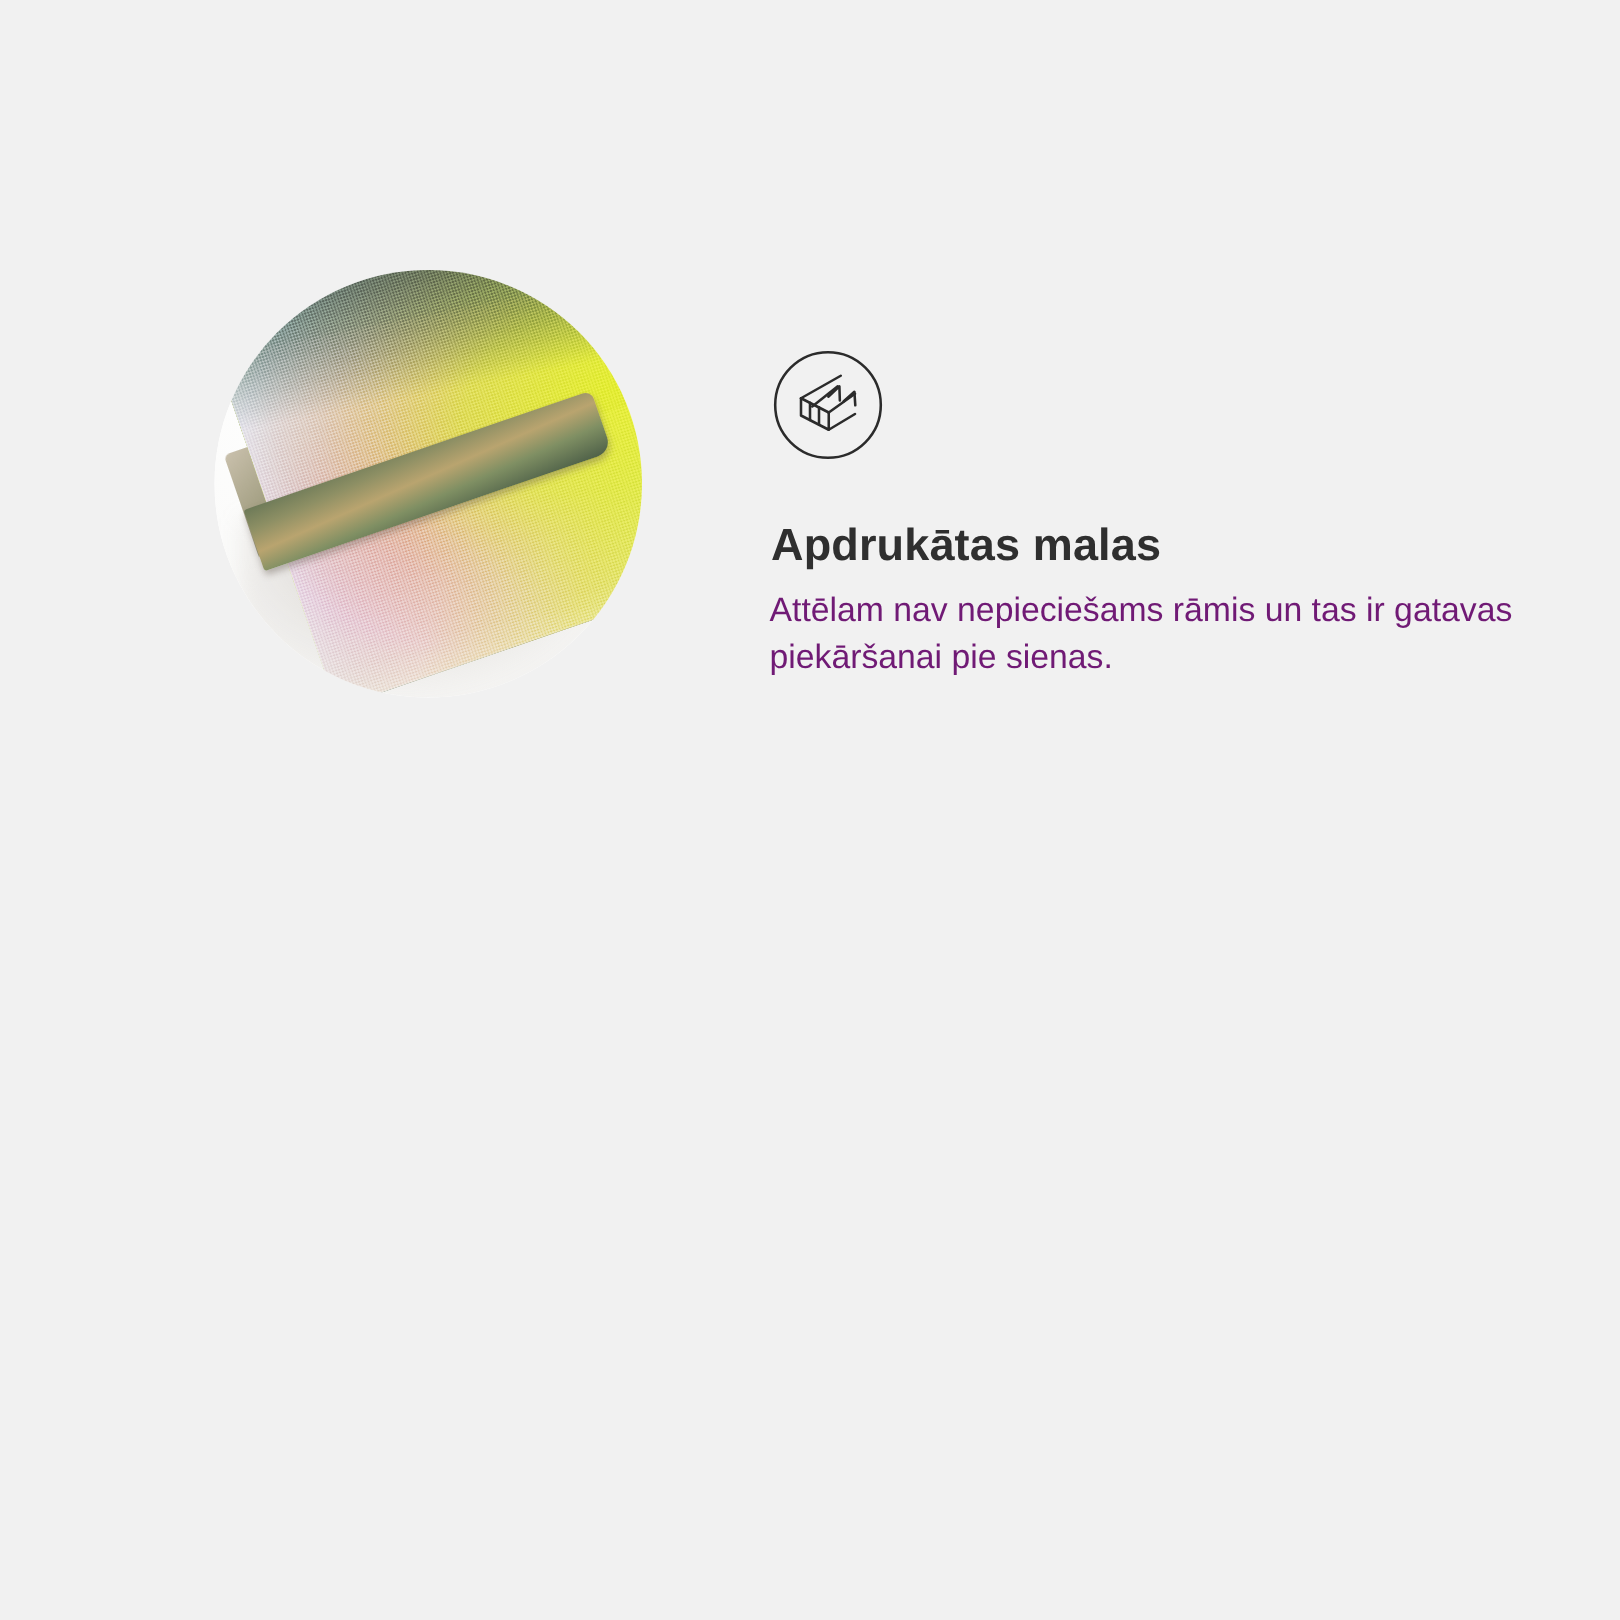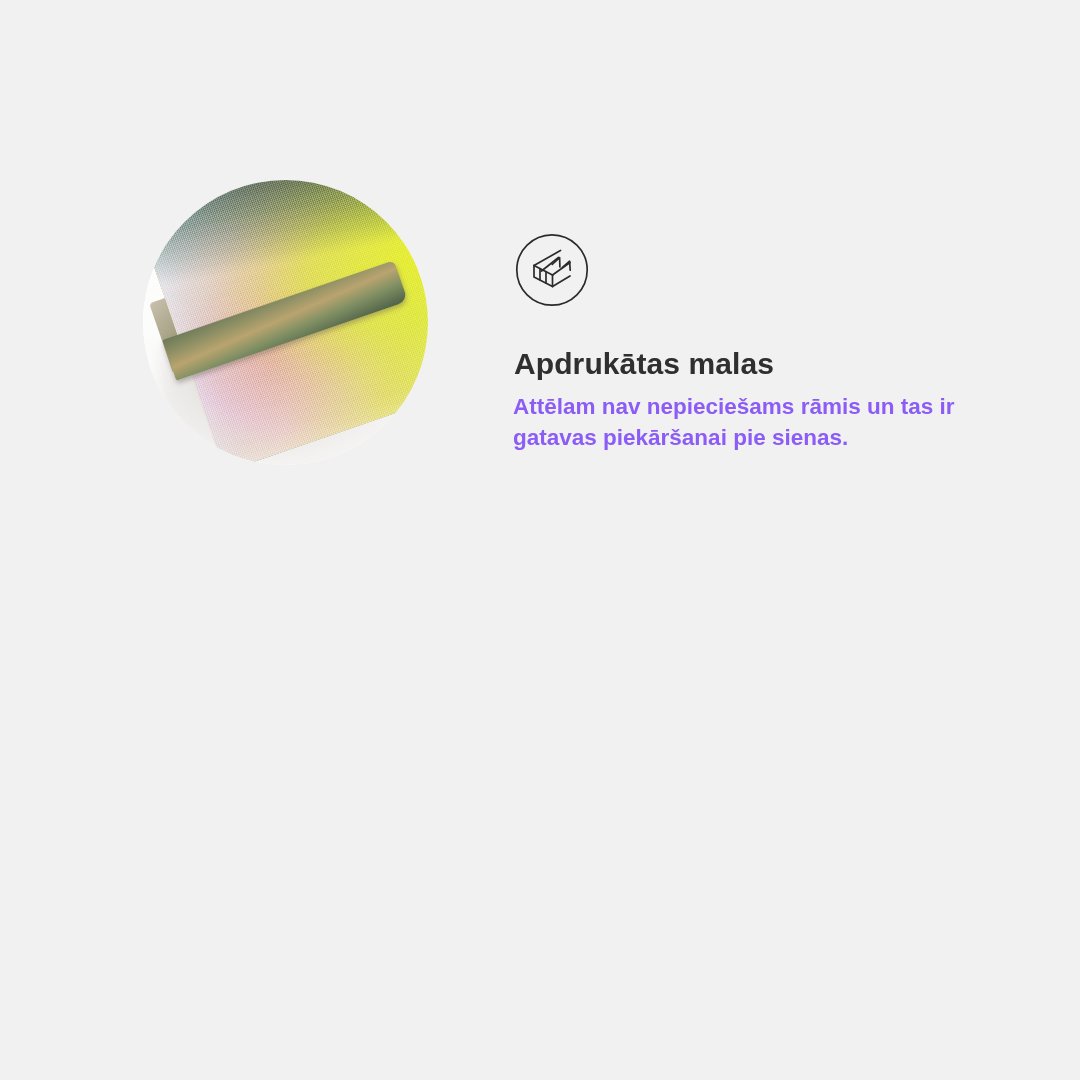--- a/index.html
+++ b/index.html
@@ -121,22 +121,22 @@
     color: #2f2f2f;
     letter-spacing: .1px;
     white-space: nowrap;
   }
   #title-printed-edges { left: 514px; top: 322px; }
 
   .feature-desc {
     position: absolute;
     font-size: 22.5px;
     line-height: 31px;
-    color: #8b5cf6;
-    font-weight: 700;
+    color: #701a75;
+    font-weight: 400;
   }
   #desc-printed-edges { left: 513px; top: 368px; width: 500px; }
 </style>
 </head>
 <body>
 
 <div class="feature-list">
 
   <section class="feature-block" id="block-printed-edges">
 

